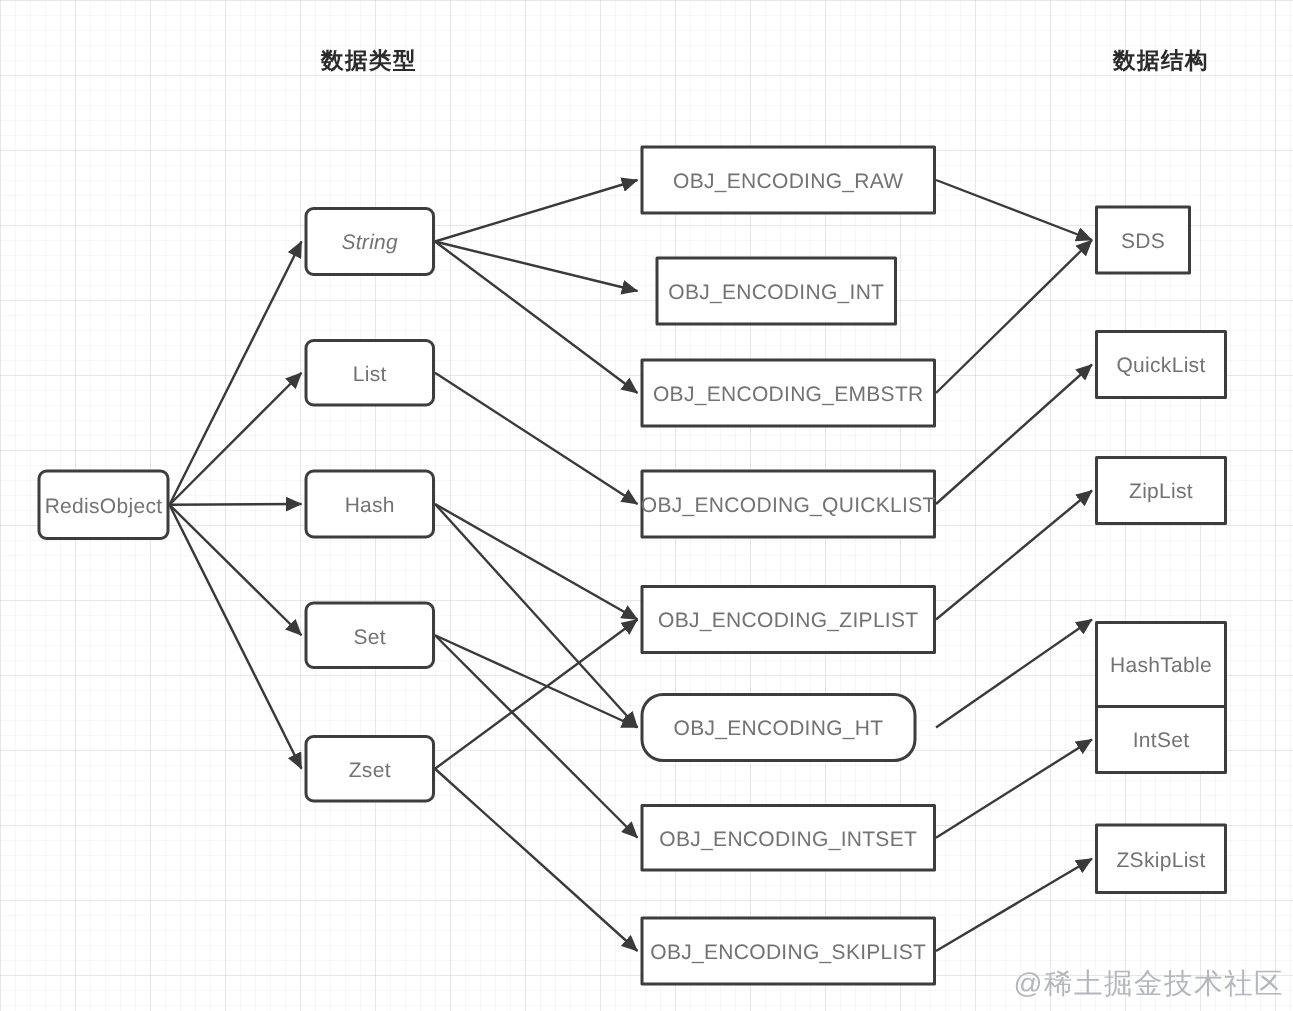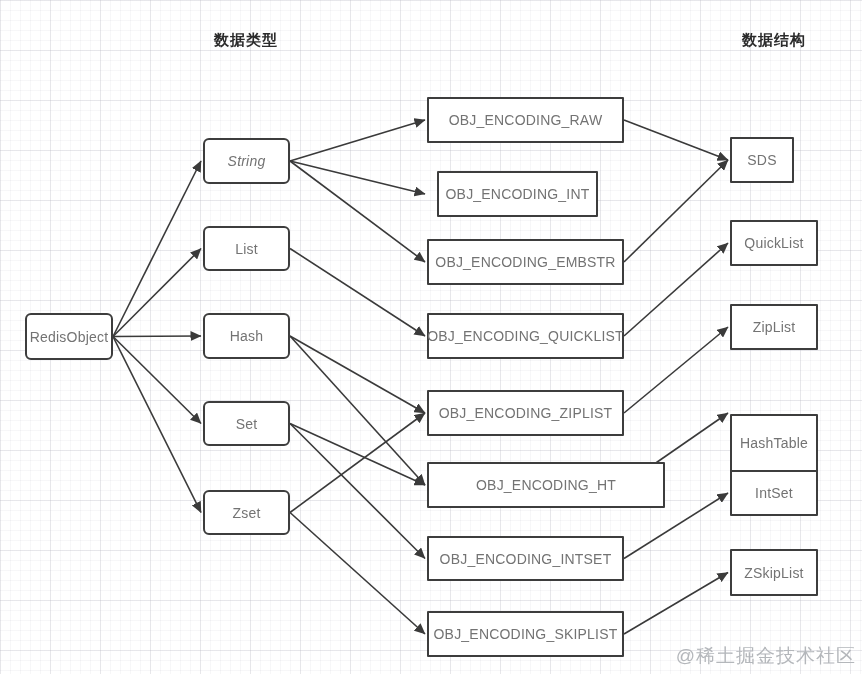--- a/index.html
+++ b/index.html
@@ -113,21 +113,21 @@
       <div class="node rounded" style="left: 203px; top: 138px; width: 87px; height: 46px; font-style: italic;">String</div>
       <div class="node rounded" style="left: 203px; top: 226px; width: 87px; height: 45px;">List</div>
       <div class="node rounded" style="left: 203px; top: 313px; width: 87px; height: 46px;">Hash</div>
       <div class="node rounded" style="left: 203px; top: 401px; width: 87px; height: 45px;">Set</div>
       <div class="node rounded" style="left: 203px; top: 490px; width: 87px; height: 45px;">Zset</div>
       <div class="node square" style="left: 427px; top: 97px; width: 197px; height: 46px;">OBJ_ENCODING_RAW</div>
       <div class="node square" style="left: 437px; top: 171px; width: 161px; height: 46px;">OBJ_ENCODING_INT</div>
       <div class="node square" style="left: 427px; top: 239px; width: 197px; height: 46px; text-align: center;">OBJ_ENCODING_EMBSTR</div>
       <div class="node square" style="left: 427px; top: 313px; width: 197px; height: 46px;">OBJ_ENCODING_QUICKLIST</div>
       <div class="node square" style="left: 427px; top: 390px; width: 197px; height: 46px;">OBJ_ENCODING_ZIPLIST</div>
-      <div class="node square" style="left: 427px; top: 462px; width: 238px; height: 46px;">OBJ_ENCODING_HT</div>
+      <div class="node square" style="left: 427px; top: 462px; width: 184px; height: 46px; border-radius: 15px;">OBJ_ENCODING_HT</div>
       <div class="node square" style="left: 427px; top: 536px; width: 197px; height: 45px;">OBJ_ENCODING_INTSET</div>
       <div class="node square" style="left: 427px; top: 611px; width: 197px; height: 46px;">OBJ_ENCODING_SKIPLIST</div>
       <div class="node square" style="left: 730px; top: 137px; width: 64px; height: 46px;">SDS</div>
       <div class="node square" style="left: 730px; top: 220px; width: 88px; height: 46px;">QuickList</div>
       <div class="node square" style="left: 730px; top: 304px; width: 88px; height: 46px;">ZipList</div>
       <div class="node square" style="left: 730px; top: 390px; width: 88px; height: 58px; margin-top: 24px;">HashTable</div>
       <div class="node square" style="left: 730px; top: 470px; width: 88px; height: 46px;">IntSet</div>
       <div class="node square" style="left: 730px; top: 549px; width: 88px; height: 47px;">ZSkipList</div>
     </div>
 

